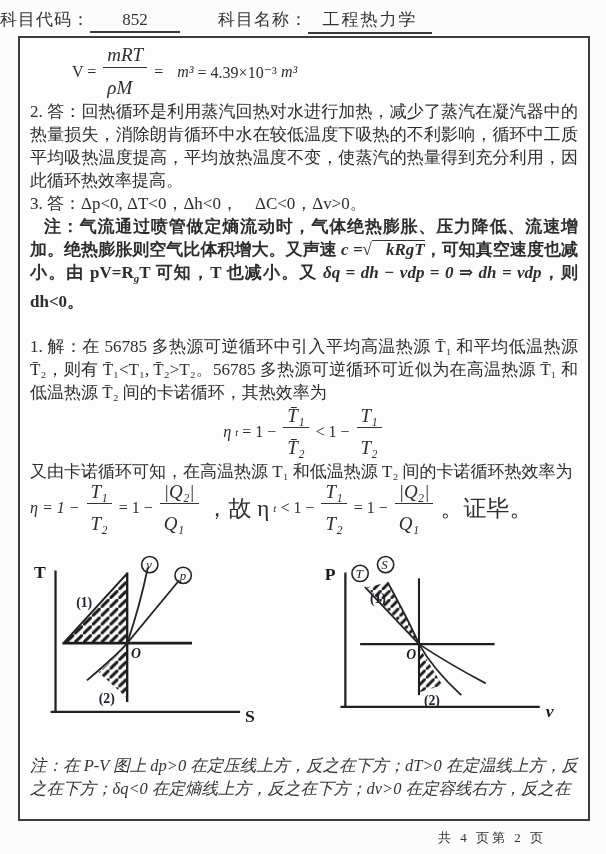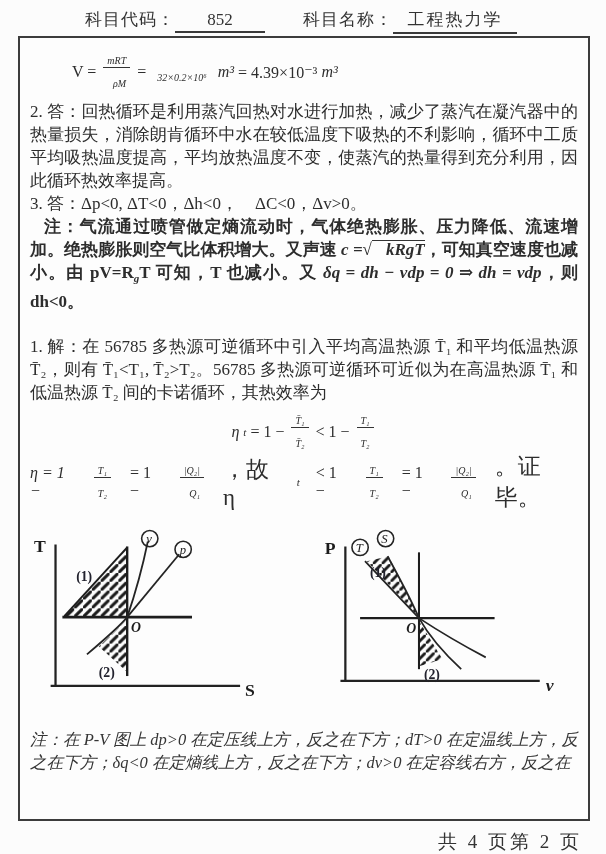--- a/index.html
+++ b/index.html
@@ -1,48 +1,48 @@
 <!DOCTYPE html>
 <html><head>
 <meta charset="utf-8">
 <style>
   html,body{margin:0;padding:0;background:#e8e8e8;}
   .page{position:relative;width:606px;height:854px;background:#fcfcfc;
         font-family:"Liberation Serif","DejaVu Serif",serif;color:#2d2d2d;overflow:hidden;}
   
   .hdr{position:absolute;top:8px;left:0;width:100%;font-size:17px;color:#333;}
-  .hdr-inner{padding-left:85px;}
+  .hdr-inner{}
   .hdr-label{letter-spacing:1px;}
   .hdr-value{display:inline-block;text-align:center;border-bottom:2px solid #3a3a3a;
              padding:0 14px 1px 14px;margin-right:38px;color:#333;}
   .hdr-value.code{min-width:62px;}
   .hdr-value.name{min-width:96px;letter-spacing:2px;}
   
   .sheet{position:absolute;left:18px;top:36px;width:572px;height:785px;border:2px solid #3c3c3c;
          box-sizing:border-box;padding:4px 10px 0 10px;background:#fdfdfd;overflow:hidden;}
   p{margin:0;font-size:17px;line-height:23px;text-align:justify;}
   .mi{font-style:italic;}
-  .frac{display:inline-block;vertical-align:middle;text-align:right;margin:0 3px;
-        font-style:italic;font-size:10px;line-height:1.1;}
+  .frac{display:inline-block;vertical-align:middle;text-align:left;margin:0 3px;
+        font-style:italic;font-size:19px;line-height:1.1;}
   .frac .num{display:block;padding:0 4px 1px 4px;border-bottom:1.4px solid #333;}
   .frac .den{display:block;padding:10px 4px 0 4px;}
   .formula-left{margin:6px 0 4px 42px;font-size:16px;height:48px;display:flex;align-items:center;gap:4px;}
   .formula-center{margin:4px 0;font-size:16px;height:48px;display:flex;align-items:center;
                   justify-content:center;gap:4px;}
-  .math-line{margin:3px 0;font-size:16px;height:44px;display:flex;align-items:center;gap:16px;
+  .math-line{margin:3px 0;font-size:16px;height:44px;display:flex;align-items:center;gap:4px;
              flex-wrap:nowrap;font-family:Liberation Serif, serif;}
   .math-line .cn{font-size:23px;font-style:normal;}
   .rad{display:inline-block;border-top:1.4px solid #333;line-height:1.05;font-style:italic;}
   .sqrt{font-style:normal;}
   sub{font-size:11px;font-style:italic;}
   .spacer22{height:22px;} .spacer12{height:12px;}
   .note1{text-indent:14px;font-weight:bold;}
   .diagrams{display:flex;gap:10px;margin-top:8px;}
   .note2{font-style:italic;margin-top:6px;font-size:16.5px;line-height:23px;color:#343434;}
-  .footer{position:absolute;top:829px;left:438px;font-size:19px;letter-spacing:3px;color:#333;}
+  .footer{position:absolute;top:829px;left:438px;font-size:13px;letter-spacing:3px;color:#333;}
   svg text{font-family:"Liberation Serif","DejaVu Serif",serif;}
   .axlbl{font-weight:bold;font-size:18px;fill:#1c1c1c;}
   .reglbl{font-weight:bold;font-size:14px;fill:#22222e;}
   .olbl{font-style:italic;font-weight:bold;font-size:14px;fill:#1c1c1c;}
   .clbl{font-style:italic;font-size:13px;fill:#1c1c1c;}
 </style>
 </head>
 <body>
 
 <div class="page">
@@ -56,21 +56,20 @@
   <div class="sheet">
 
     <div class="formula-left">
       <span>V =</span>
       <span class="frac">
           <span class="num">mRT</span>
           <span class="den">ρM</span>
         </span>
       <span>=</span>
       <span class="frac">
-          <span class="den">32×0.2×10⁶</span>
         </span>
       <span class="mi">m³</span>
       <span>= 4.39×10⁻³</span>
       <span class="mi">m³</span>
     </div>
 
     <p>2. 答：回热循环是利用蒸汽回热对水进行加热，减少了蒸汽在凝汽器中的热量损失，消除朗肯循环中水在较低温度下吸热的不利影响，循环中工质平均吸热温度提高，平均放热温度不变，使蒸汽的热量得到充分利用，因此循环热效率提高。</p>
 
     <p>3. 答：Δp&lt;0, ΔT&lt;0，Δh&lt;0，　ΔC&lt;0，Δv&gt;0。</p>
 
@@ -92,20 +91,21 @@
           <span class="num">T̄₁</span>
           <span class="den">T̄₂</span>
         </span>
       <span>&lt; 1 −</span>
       <span class="frac">
           <span class="num">T₁</span>
           <span class="den">T₂</span>
         </span>
     </div>
 
+    <p>又由卡诺循环可知，在高温热源 T₁ 和低温热源 T₂ 间的卡诺循环热效率为</p>
 
     <div class="math-line">
       <span class="mi">η = 1 −</span>
       <span class="frac">
           <span class="num">T₁</span>
           <span class="den">T₂</span>
         </span>
       <span>= 1 −</span>
       <span class="frac">
           <span class="num">|Q₂|</span>

